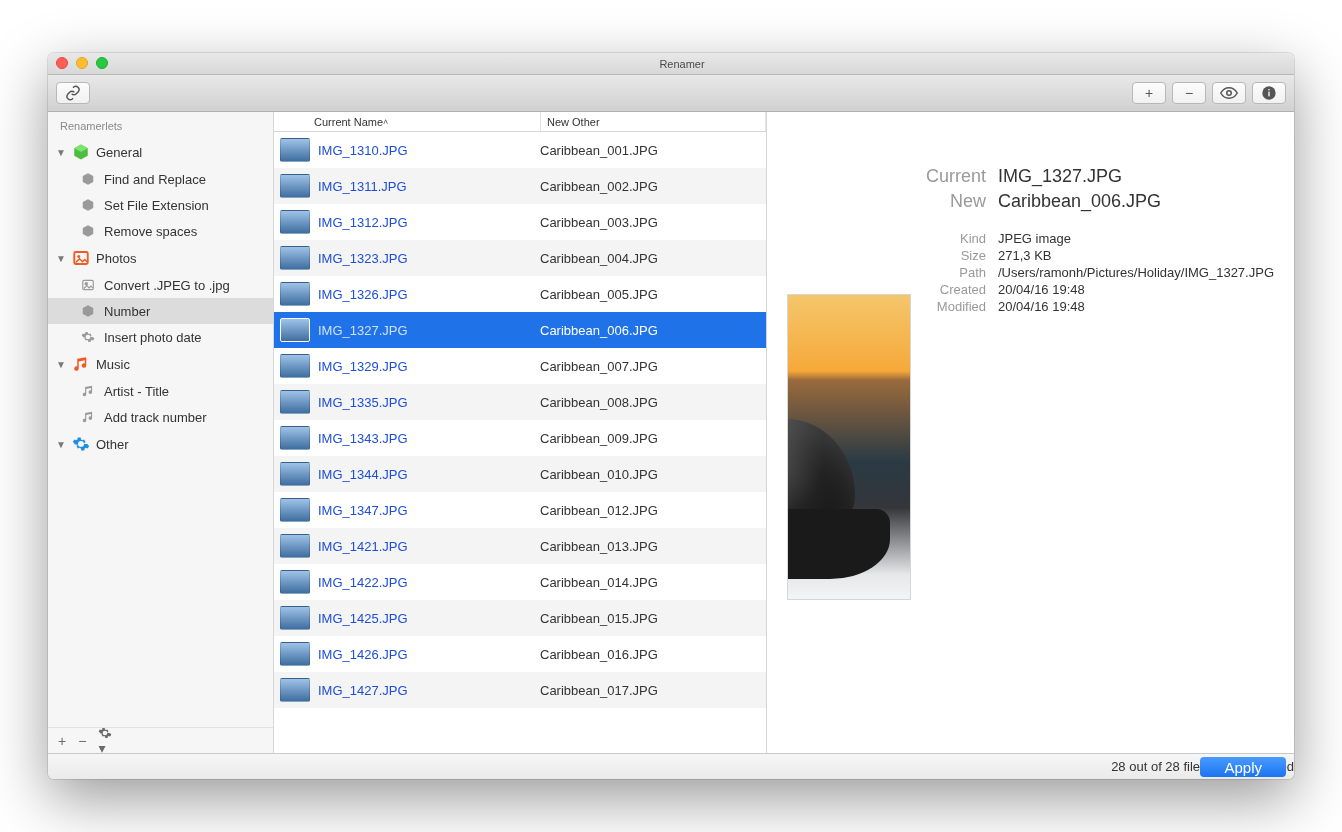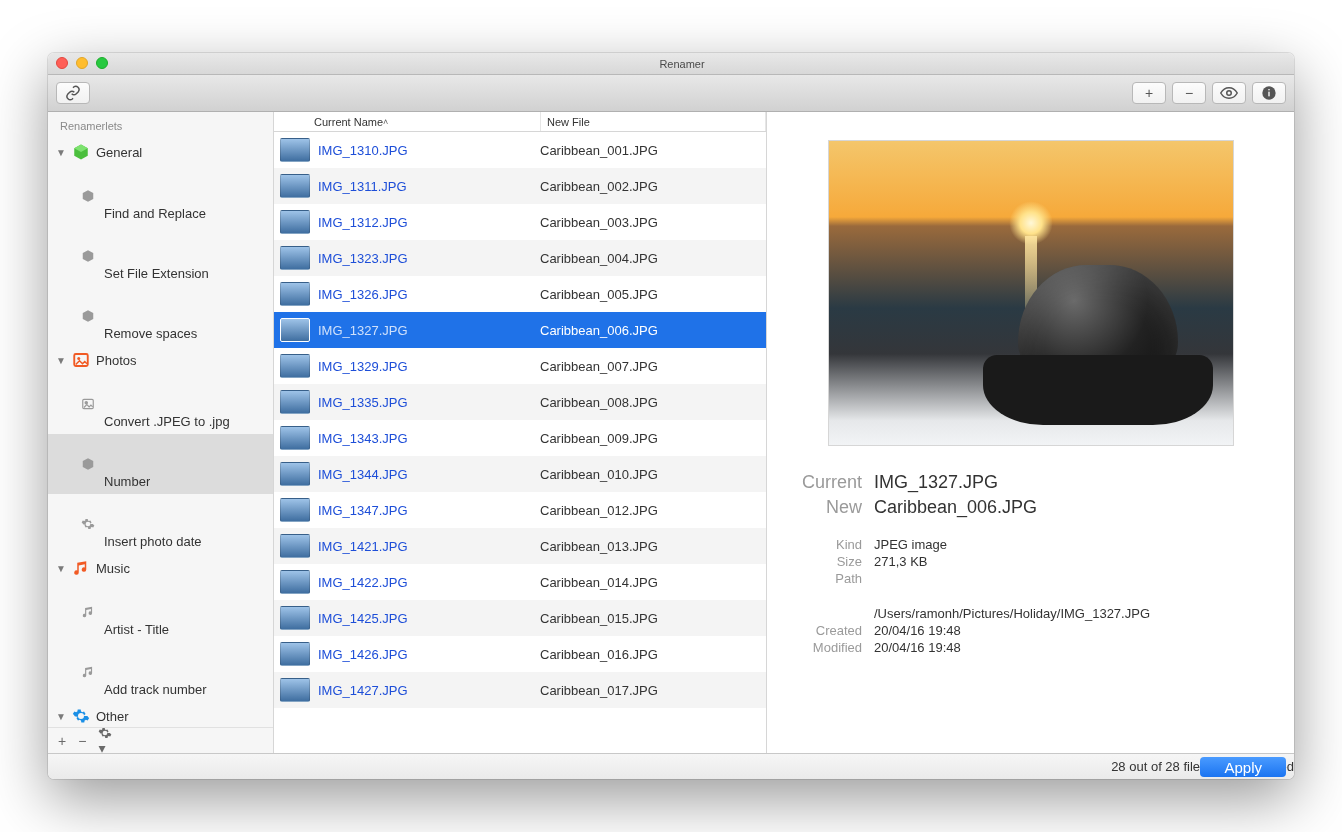--- a/index.html
+++ b/index.html
@@ -139,21 +139,20 @@
   margin-right: 8px;
   flex-shrink: 0;
 }
 .row.selected .thumb { border-color:#fff; }
 .cur-name { width: 222px; color:#1d4ed8; }
 .row.selected .cur-name { color:#cfe0fb; }
 .new-name { flex:1; }
 .right {
   flex:1;
   display:flex;
-  flex-direction:column;
   background:#fff;
   padding: 28px 20px 0 20px;
   overflow:hidden;
 }
 .preview {
   align-self:center;
   width: 406px; height: 306px;
   background: linear-gradient(to bottom, #f4c66b 0%, #f6a93a 25%, #9a6a3c 28%, #2a3a44 55%, #34363a 70%, #e6e8ea 92%, #f2f4f6 100%);
   border:1px solid #d6d6d6;
   position:relative;
@@ -185,21 +184,21 @@
   height:20px;
   padding: 0 24px;
   background: linear-gradient(#4a9bff, #1b74f1);
   color:#fff;
   border:none;
   border-radius:4px;
   font-size:15px;
 }
 .sort-arrow { font-size:9px; color:#666; }
 svg { display:block; }
-.ellip { overflow:hidden; text-overflow:ellipsis; white-space:nowrap;margin-top:35px; }
+.ellip { overflow:hidden; text-overflow:ellipsis; white-space:nowrap; }
 </style>
 </head>
 <body>
 
 <div class="window">
 
   <div class="titlebar">
     <div class="traffic">
       <span class="tr-close"></span>
       <span class="tr-min"></span>
@@ -359,21 +358,21 @@
       </div>
     </div>
 
     <div class="center">
       <div class="thead">
         <div class="th cur">
           <span>Current Name</span>
           <span class="sort-arrow">˄</span>
         </div>
         <div class="th new">
-          <span>New File</span>
+          <span>New Other</span>
         </div>
       </div>
       <div class="rows" id="rows">
           <div class="row">
             <div class="thumb"></div>
             <div class="cur-name">IMG_1310.JPG</div>
             <div class="new-name">Caribbean_001.JPG</div>
           </div>
           <div class="row">
             <div class="thumb"></div>

